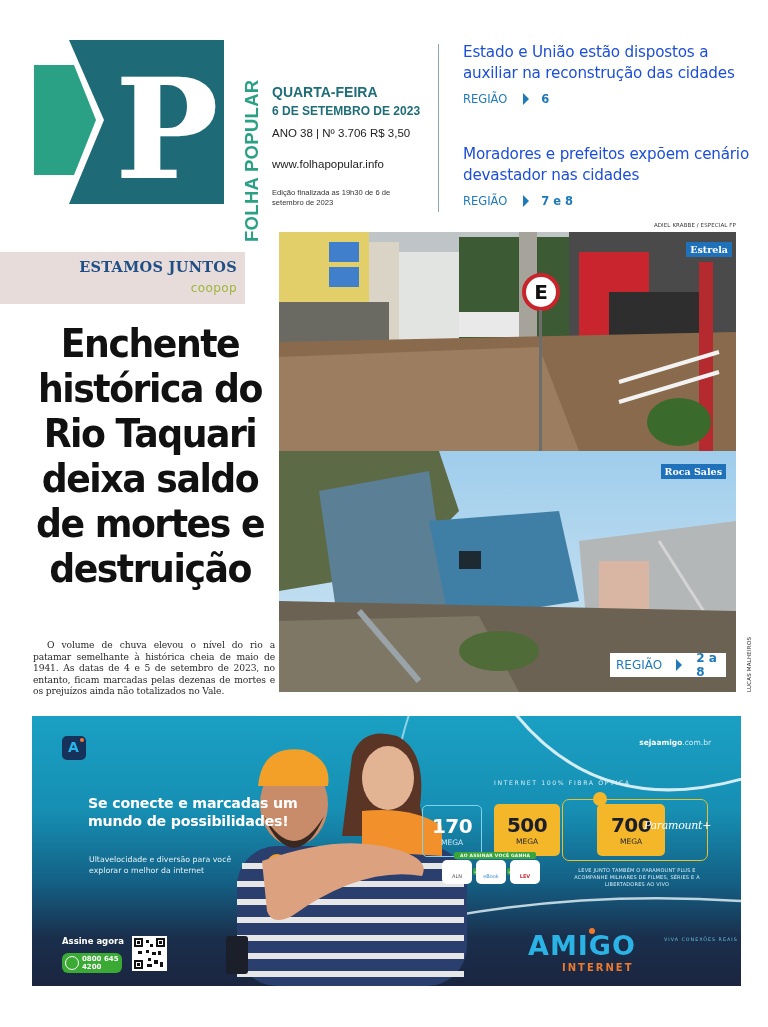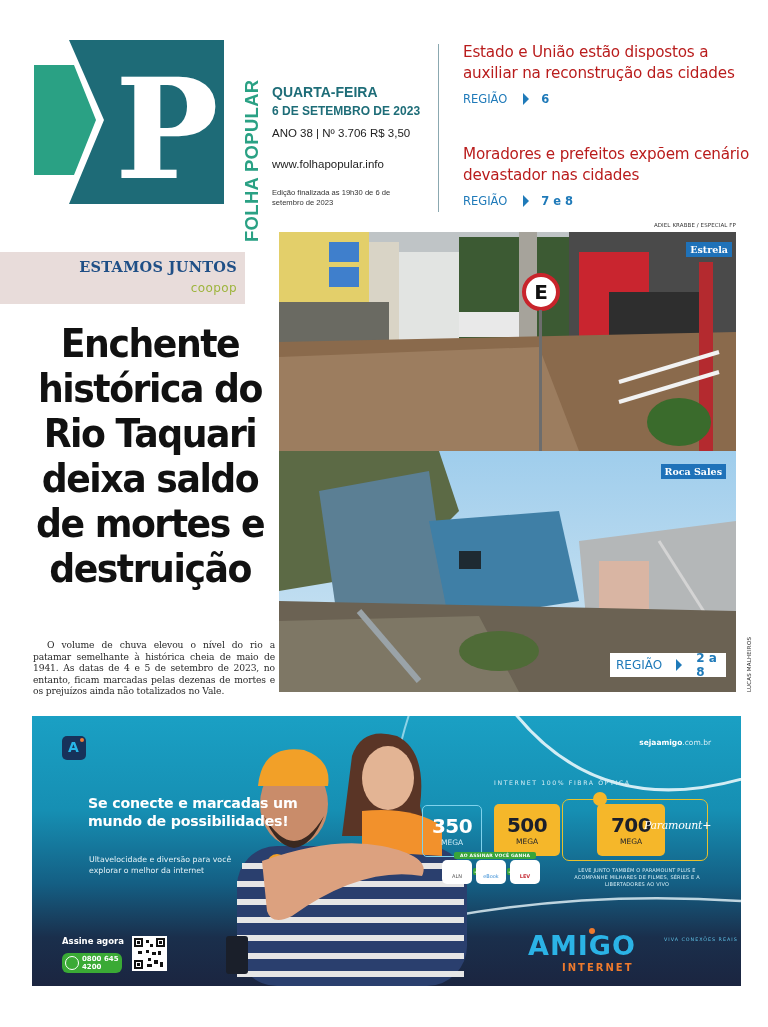--- a/index.html
+++ b/index.html
@@ -19,21 +19,21 @@
     .edition { position: absolute; left: 272px; top: 84px; }
     .edition .weekday { font-family: "Liberation Sans", sans-serif; font-weight: 700; font-size: 14px; color: #1e6d78; }
     .edition .date { font-family: "Liberation Sans", sans-serif; font-weight: 700; font-size: 12px; color: #1e6d78; margin-top: 4px; text-align: right; }
     .edition .issue { font-family: "Liberation Sans", sans-serif; font-size: 11.5px; color: #222; margin-top: 9px; }
     .edition .site { font-family: "Liberation Sans", sans-serif; font-size: 11.5px; color: #222; margin-top: 19px; }
     .edition .closed { font-family: "Liberation Sans", sans-serif; font-size: 7.6px; color: #333; margin-top: 18px; line-height: 9.5px; width: 130px; }
 
     .vdivider { position: absolute; left: 438px; top: 44px; width: 1px; height: 168px; background: #8ba8b0; }
 
     .teaser { position: absolute; left: 463px; width: 290px; }
-    .teaser .title { font-family: "DejaVu Sans", sans-serif; font-size: 15.2px; line-height: 21px; color: #b91c1c; letter-spacing: -0.2px; }
+    .teaser .title { font-family: "DejaVu Sans", sans-serif; font-size: 15.2px; line-height: 21px; color: #1d4ed8; letter-spacing: -0.2px; }
     .teaser .ref { margin-top: 8px; display: flex; align-items: center; font-family: "DejaVu Sans", sans-serif; font-size: 11.5px; color: #1f7ab9; }
     .teaser .ref .arrow { display: inline-block; width: 0; height: 0; border-top: 6px solid transparent; border-bottom: 6px solid transparent; border-left: 6px solid #1f7ab9; margin: 0 12px 0 16px; }
     .teaser .ref .page { font-weight: 700; }
     .teaser1 { top: 42px; }
     .teaser2 { top: 144px; }
 
     
     .estamos { position: absolute; left: 0; top: 252px; width: 245px; height: 52px; background: #e8dcda; }
     .estamos .line1 { position: absolute; right: 8px; top: 6px; font-family: "DejaVu Serif", serif; font-weight: 700; font-size: 14.5px; color: #1f4f86; letter-spacing: 0.3px; }
     .estamos .line2 { position: absolute; right: 8px; top: 29px; font-family: "DejaVu Sans", sans-serif; font-size: 12px; color: #9eb53e; letter-spacing: 0.4px; }
@@ -291,21 +291,21 @@
   <div class="ad-site">
     <b>sejaamigo</b><span>.com.br</span>
   </div>
 
   <div class="ad-fibra">INTERNET 100% FIBRA ÓPTICA</div>
 
   <div class="plan-frame"></div>
   <div class="trophy"></div>
 
   <div class="plan plan-350">
-    <div class="num">350</div>
+    <div class="num">170</div>
     <div class="unit">MEGA</div>
   </div>
   <div class="plan plan-500">
     <div class="num">500</div>
     <div class="unit">MEGA</div>
   </div>
   <div class="plan plan-700">
     <div class="num">700</div>
     <div class="unit">MEGA</div>
   </div>

